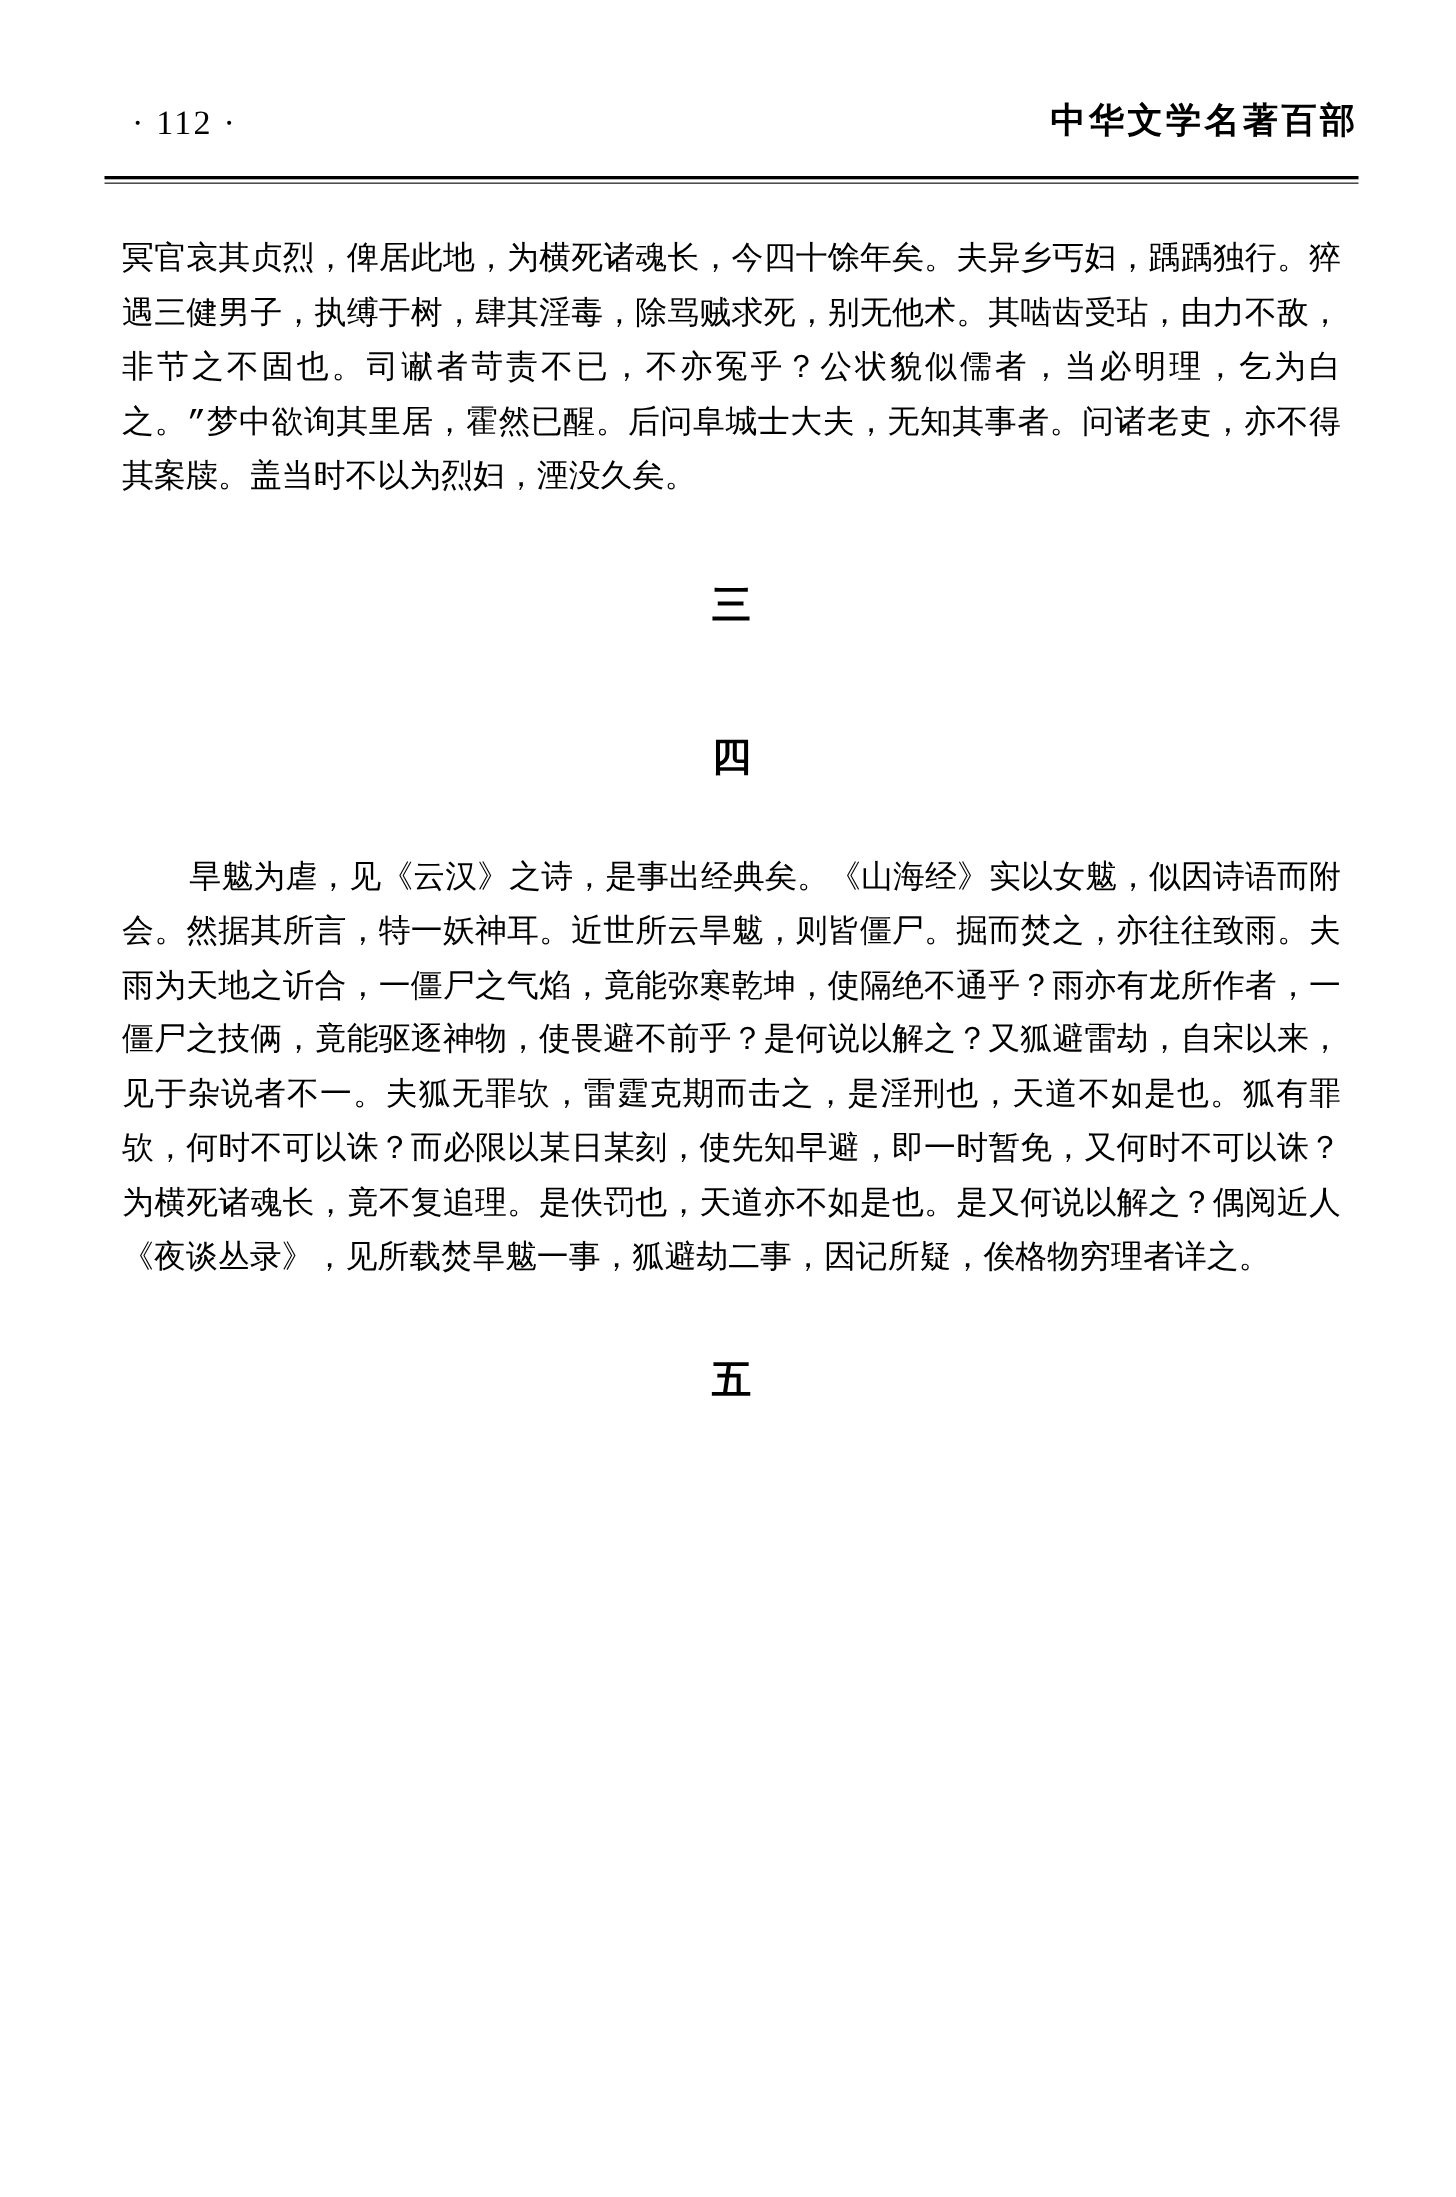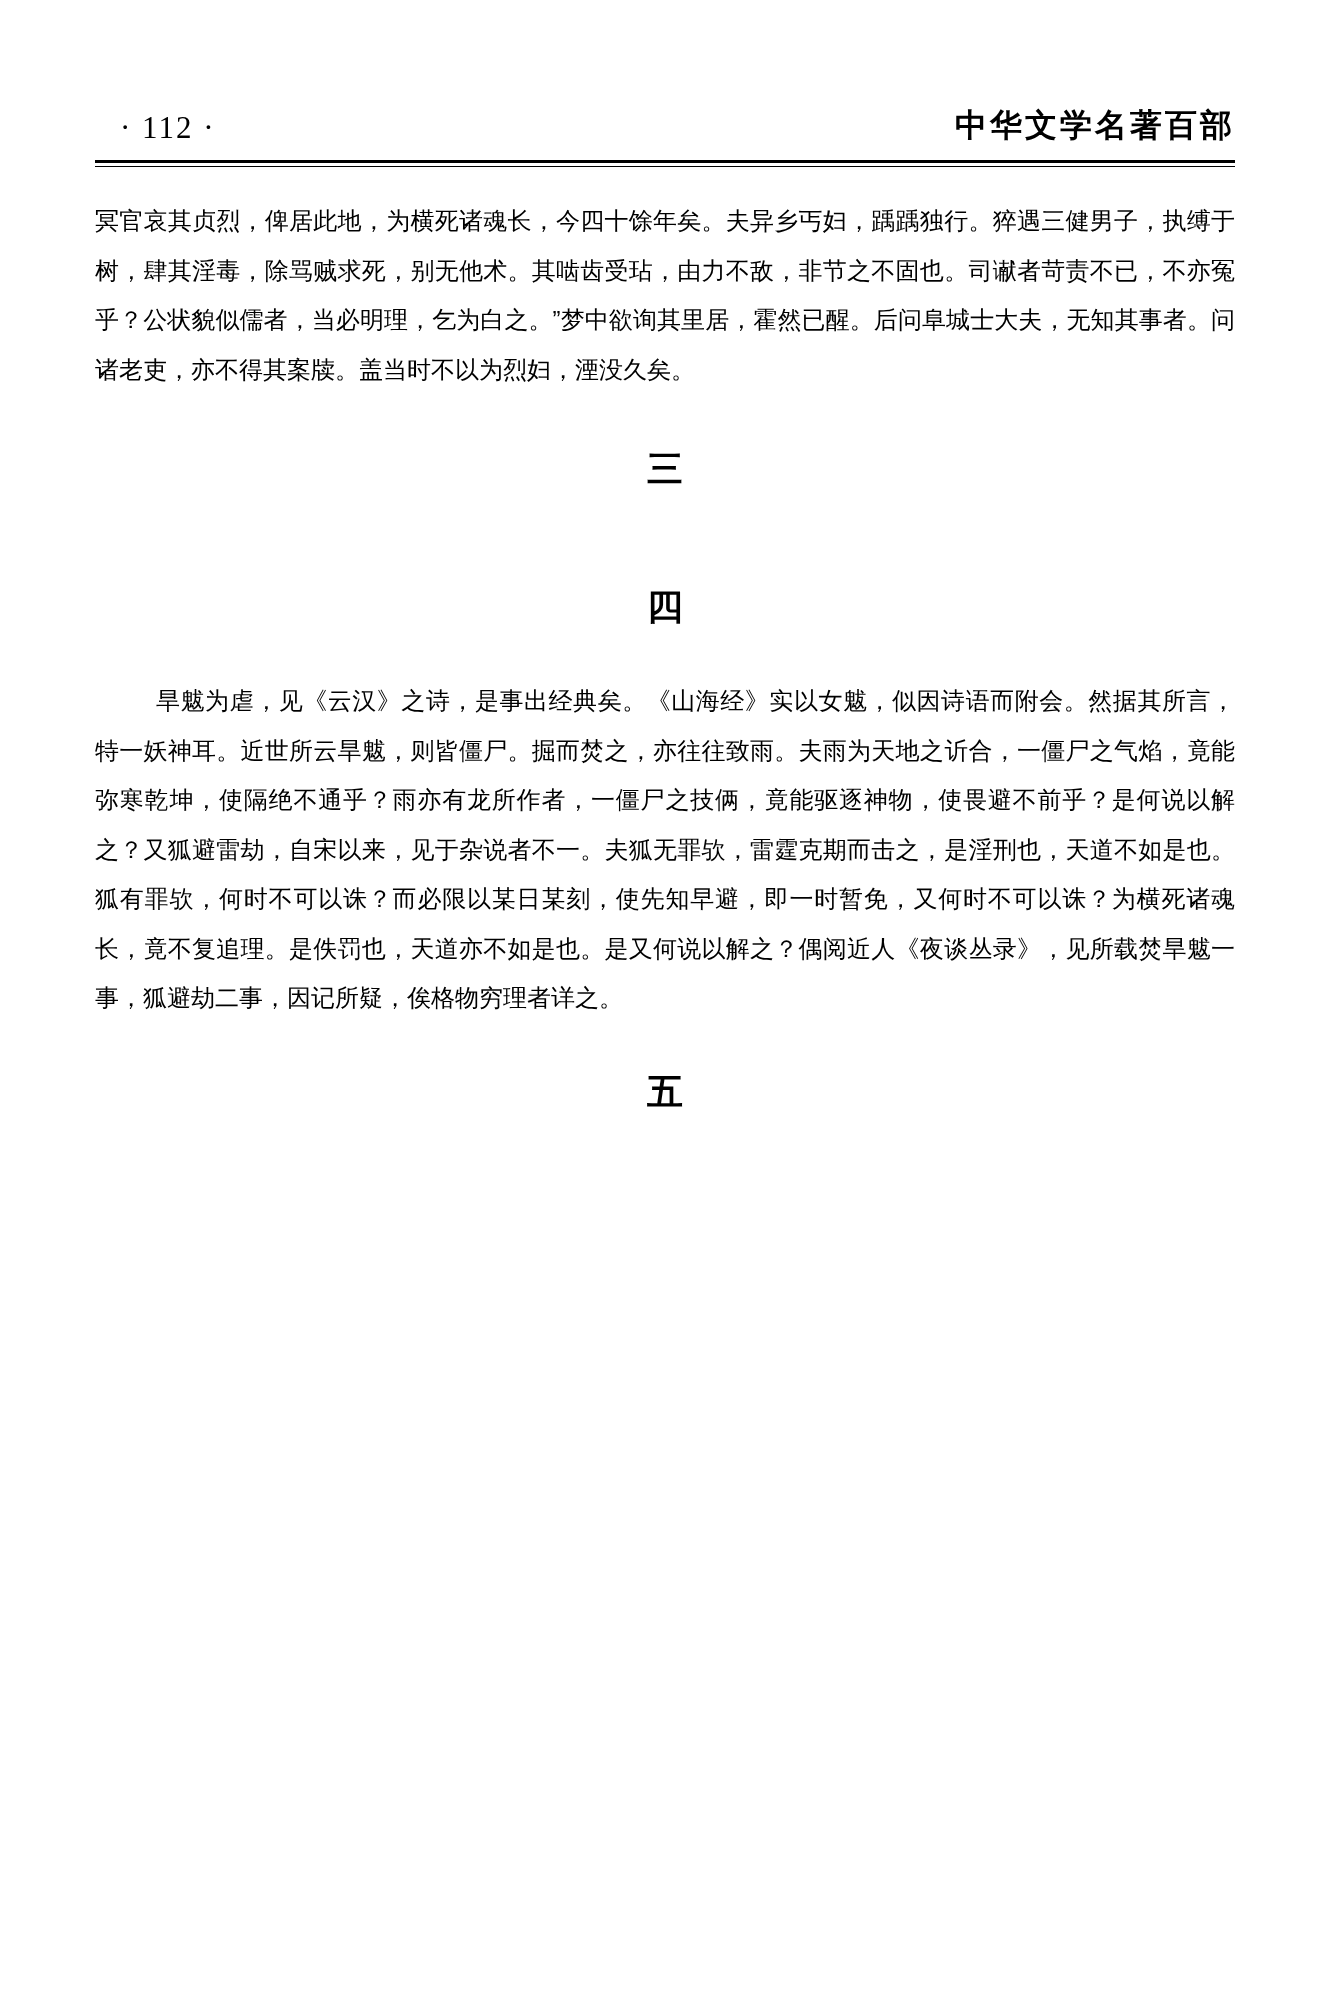--- a/index.html
+++ b/index.html
@@ -24,21 +24,20 @@
     box-sizing: border-box;
     padding: 0;
   }
   
   .header {
     position: absolute;
     left: 95px;
     top: 88px;
     width: 1140px;
     height: 64px;
-    margin-top: 16px;
   }
   .folio {
     position: absolute;
     left: 25px;
     top: 6px;
     font-size: 31px;
     letter-spacing: 2px;
     font-family: "Liberation Serif", serif;
     white-space: nowrap;
   }
@@ -70,28 +69,28 @@
     background: #000;
   }
   
   .body {
     position: absolute;
     left: 95px;
     top: 196px;
     width: 1140px;
   }
   p.para {
-    margin: 0;
-    font-size: 24px;
+    margin: 16px;
+    font-size: 29px;
     line-height: 49.5px;
     text-align: justify;
     text-align-last: left;
     text-justify: inter-character;
     letter-spacing: 0px;
-    font-family: Liberation Sans, sans-serif;
+    font-family: Liberation Mono, monospace;
   }
   p.indent {
     text-indent: 61px;
   }
   .section-num {
     margin: 0;
     text-align: center;
     font-size: 36px;
     font-weight: bold;
     font-family: "DejaVu Serif", serif;

